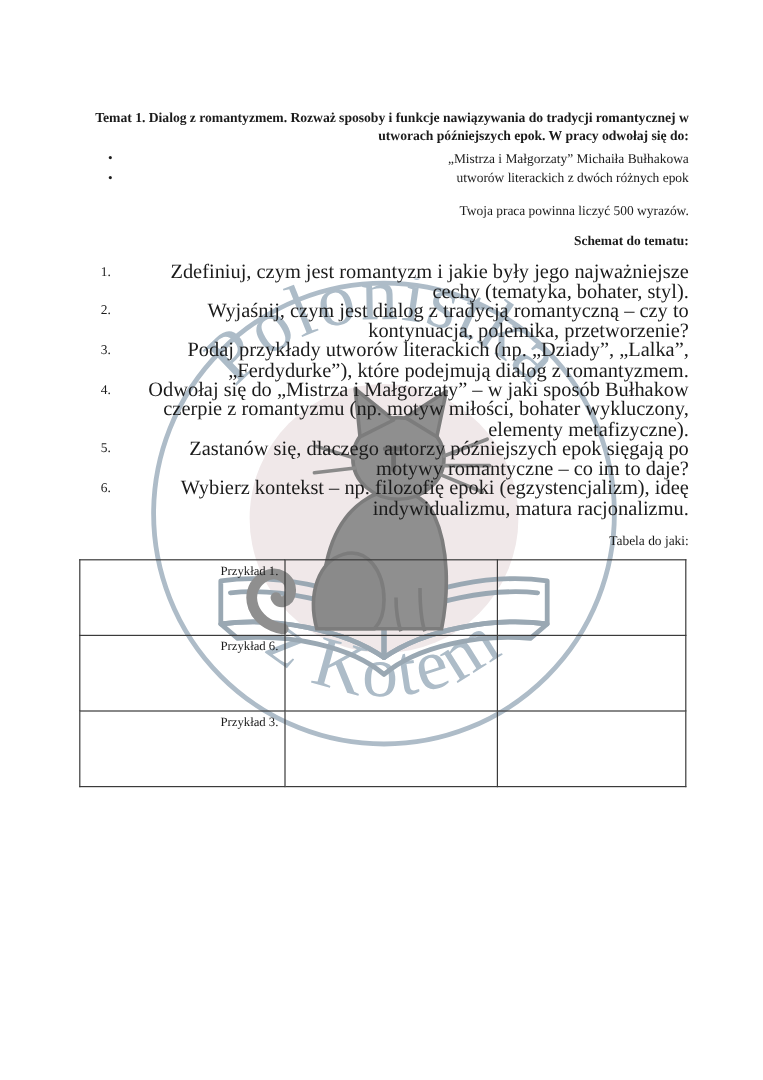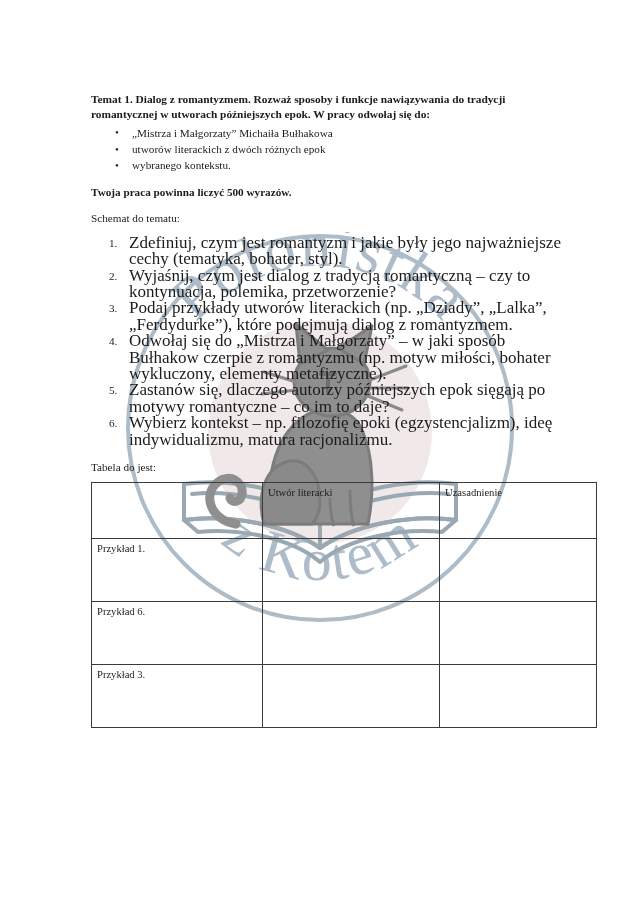--- a/index.html
+++ b/index.html
@@ -32,21 +32,22 @@
     height: 392px;
     z-index: 0;
     pointer-events: none;
   }
   #watermark svg { display: block; width: 392px; height: 392px; }
 
   
   #content {
     position: relative;
     z-index: 2;
-    padding: 92px 62px 0 91px;
+    padding: 92px 62px 0 66px;
+    text-align: right;
   }
 
   .prompt-title {
     font-weight: bold;
     font-size: 11.4px;
     line-height: 15.4px;
     margin: 0 0 2px 0;
     letter-spacing: -0.03px;
   }
 
@@ -69,23 +70,22 @@
     font-size: 11px;
   }
 
   .spacer-sm { height: 11px; }
   .spacer-xs { height: 9px; }
 
   .para {
     font-size: 11.2px;
     line-height: 16.2px;
     margin: 0;
-    font-weight: bold;
-  }
-  .para.bold { font-weight: normal; }
+  }
+  .para.bold { font-weight: bold; }
 
   ol.numbered {
     list-style: none;
     margin: 0;
     padding: 0;
     counter-reset: tasknum;
   }
   ol.numbered li {
     position: relative;
     counter-increment: tasknum;
@@ -196,21 +196,20 @@
     </svg>
   </div>
 
   <div id="content">
 
     <p class="prompt-title">Temat 1. Dialog z romantyzmem. Rozważ sposoby i funkcje nawiązywania do tradycji romantycznej w utworach późniejszych epok. W pracy odwołaj się do:</p>
 
     <ul class="bullets">
       <li>„Mistrza i Małgorzaty” Michaiła Bułhakowa</li>
       <li>utworów literackich z dwóch różnych epok</li>
-      <li>wybranego kontekstu.</li>
     </ul>
 
     <div class="spacer-sm"></div>
 
     <p class="para">Twoja praca powinna liczyć  500 wyrazów.</p>
 
     <div class="spacer-xs"></div>
 
     <p class="para bold">Schemat do tematu:</p>
 
@@ -220,34 +219,29 @@
       <li>Zdefiniuj, czym jest romantyzm i jakie były jego najważniejsze cechy (tematyka, bohater, styl).</li>
       <li>Wyjaśnij, czym jest dialog z tradycją romantyczną – czy to kontynuacja, polemika, przetworzenie?</li>
       <li>Podaj przykłady utworów literackich (np. „Dziady”, „Lalka”, „Ferdydurke”), które podejmują dialog z romantyzmem.</li>
       <li>Odwołaj się do „Mistrza i Małgorzaty” – w jaki sposób Bułhakow czerpie z romantyzmu (np. motyw miłości, bohater wykluczony, elementy metafizyczne).</li>
       <li>Zastanów się, dlaczego autorzy późniejszych epok sięgają po motywy romantyczne – co im to daje?</li>
       <li>Wybierz kontekst – np. filozofię epoki (egzystencjalizm), ideę indywidualizmu, matura racjonalizmu.</li>
     </ol>
 
     <div class="spacer-sm"></div>
 
-    <p class="table-label">Tabela do jest:</p>
+    <p class="table-label">Tabela do jaki:</p>
 
     <table class="work-table">
       <colgroup>
         <col class="c1">
           <col class="c2">
           <col class="c3">
       </colgroup>
       <tbody>
-        <tr class="head-row">
-          <td></td>
-          <td>Utwór literacki</td>
-          <td>Uzasadnienie</td>
-        </tr>
         <tr class="body-row">
           <td>Przykład 1.</td>
           <td></td>
           <td></td>
         </tr>
         <tr class="body-row">
           <td>Przykład 6.</td>
           <td></td>
           <td></td>
         </tr>

